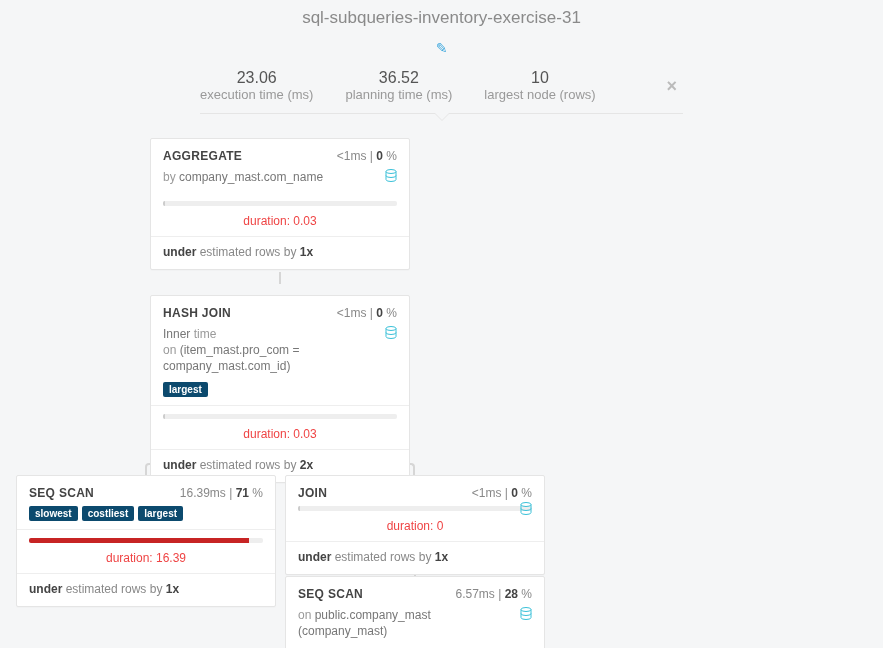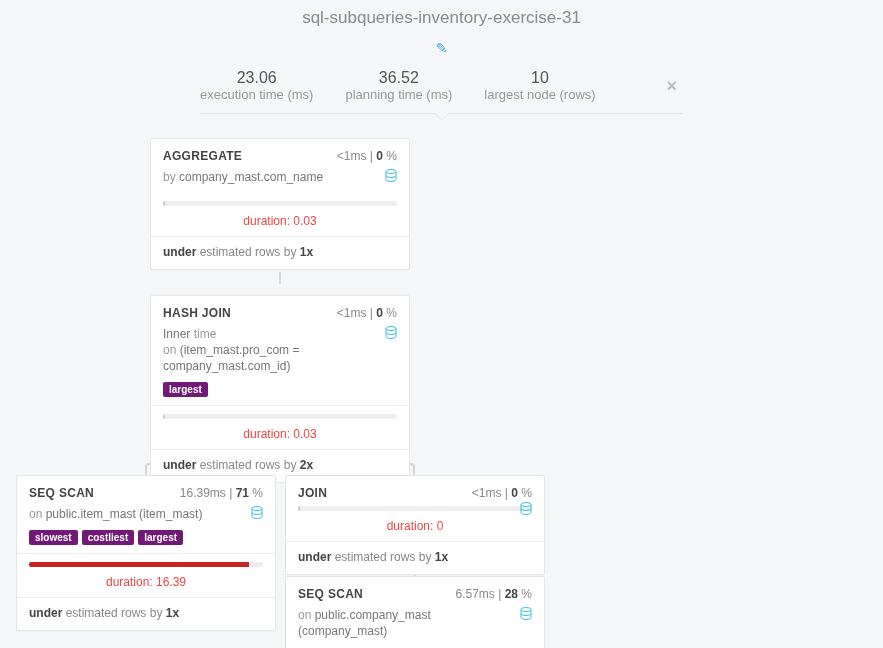--- a/index.html
+++ b/index.html
@@ -108,21 +108,21 @@
   }
   .db-icon {
     position: absolute;
     right: 12px;
     top: 0;
     color: #39c0d8;
     font-size: 13px;
   }
   .badges { padding: 0 12px 8px 12px; display:flex; gap:4px; flex-wrap:wrap;}
   .badge {
-    background: #701a75;
+    background: #0c4a6e;
     color: #fff;
     font-size: 10px;
     font-weight: 700;
     padding: 2px 6px;
     border-radius: 2px;
   }
   .sep { border-top: 1px solid #eee; }
   .progress-wrap { padding: 8px 12px 4px 12px; }
   .progress-track {
     background: #eee;
@@ -236,32 +236,20 @@
     <div class="duration">duration: 0.03</div>
     <div class="sep"></div>
     <div class="estimate"><b>under</b><span> estimated rows by </span><b>2x</b></div>
   </div>
 
   <div class="node" style="left:16px; top:337px;">
     <div class="node-head">
       <span class="node-title">SEQ SCAN</span>
       <span class="node-metrics"><span>16.39ms</span><span> | </span><b>71</b><span> %</span></span>
     </div>
-    <div class="node-sub">
-      <span>on </span><span style="color:#777">public.item_mast (item_mast)</span>
-      <span class="db-icon">
-        <svg width="12" height="13" viewBox="0 0 12 13">
-            <g fill="none" stroke="#39c0d8" stroke-width="1">
-              <ellipse cx="6" cy="2.5" rx="5" ry="2"></ellipse>
-              <path d="M1 2.5 V10.5 A5 2 0 0 0 11 10.5 V2.5"></path>
-              <path d="M1 6.5 A5 2 0 0 0 11 6.5"></path>
-            </g>
-          </svg>
-      </span>
-    </div>
     <div class="badges">
       <span class="badge">slowest</span>
       <span class="badge">costliest</span>
       <span class="badge">largest</span>
     </div>
     <div class="sep"></div>
     <div class="progress-wrap">
         <div class="progress-track">
           <div class="progress-fill red" style="width:94%"></div>
         </div>

